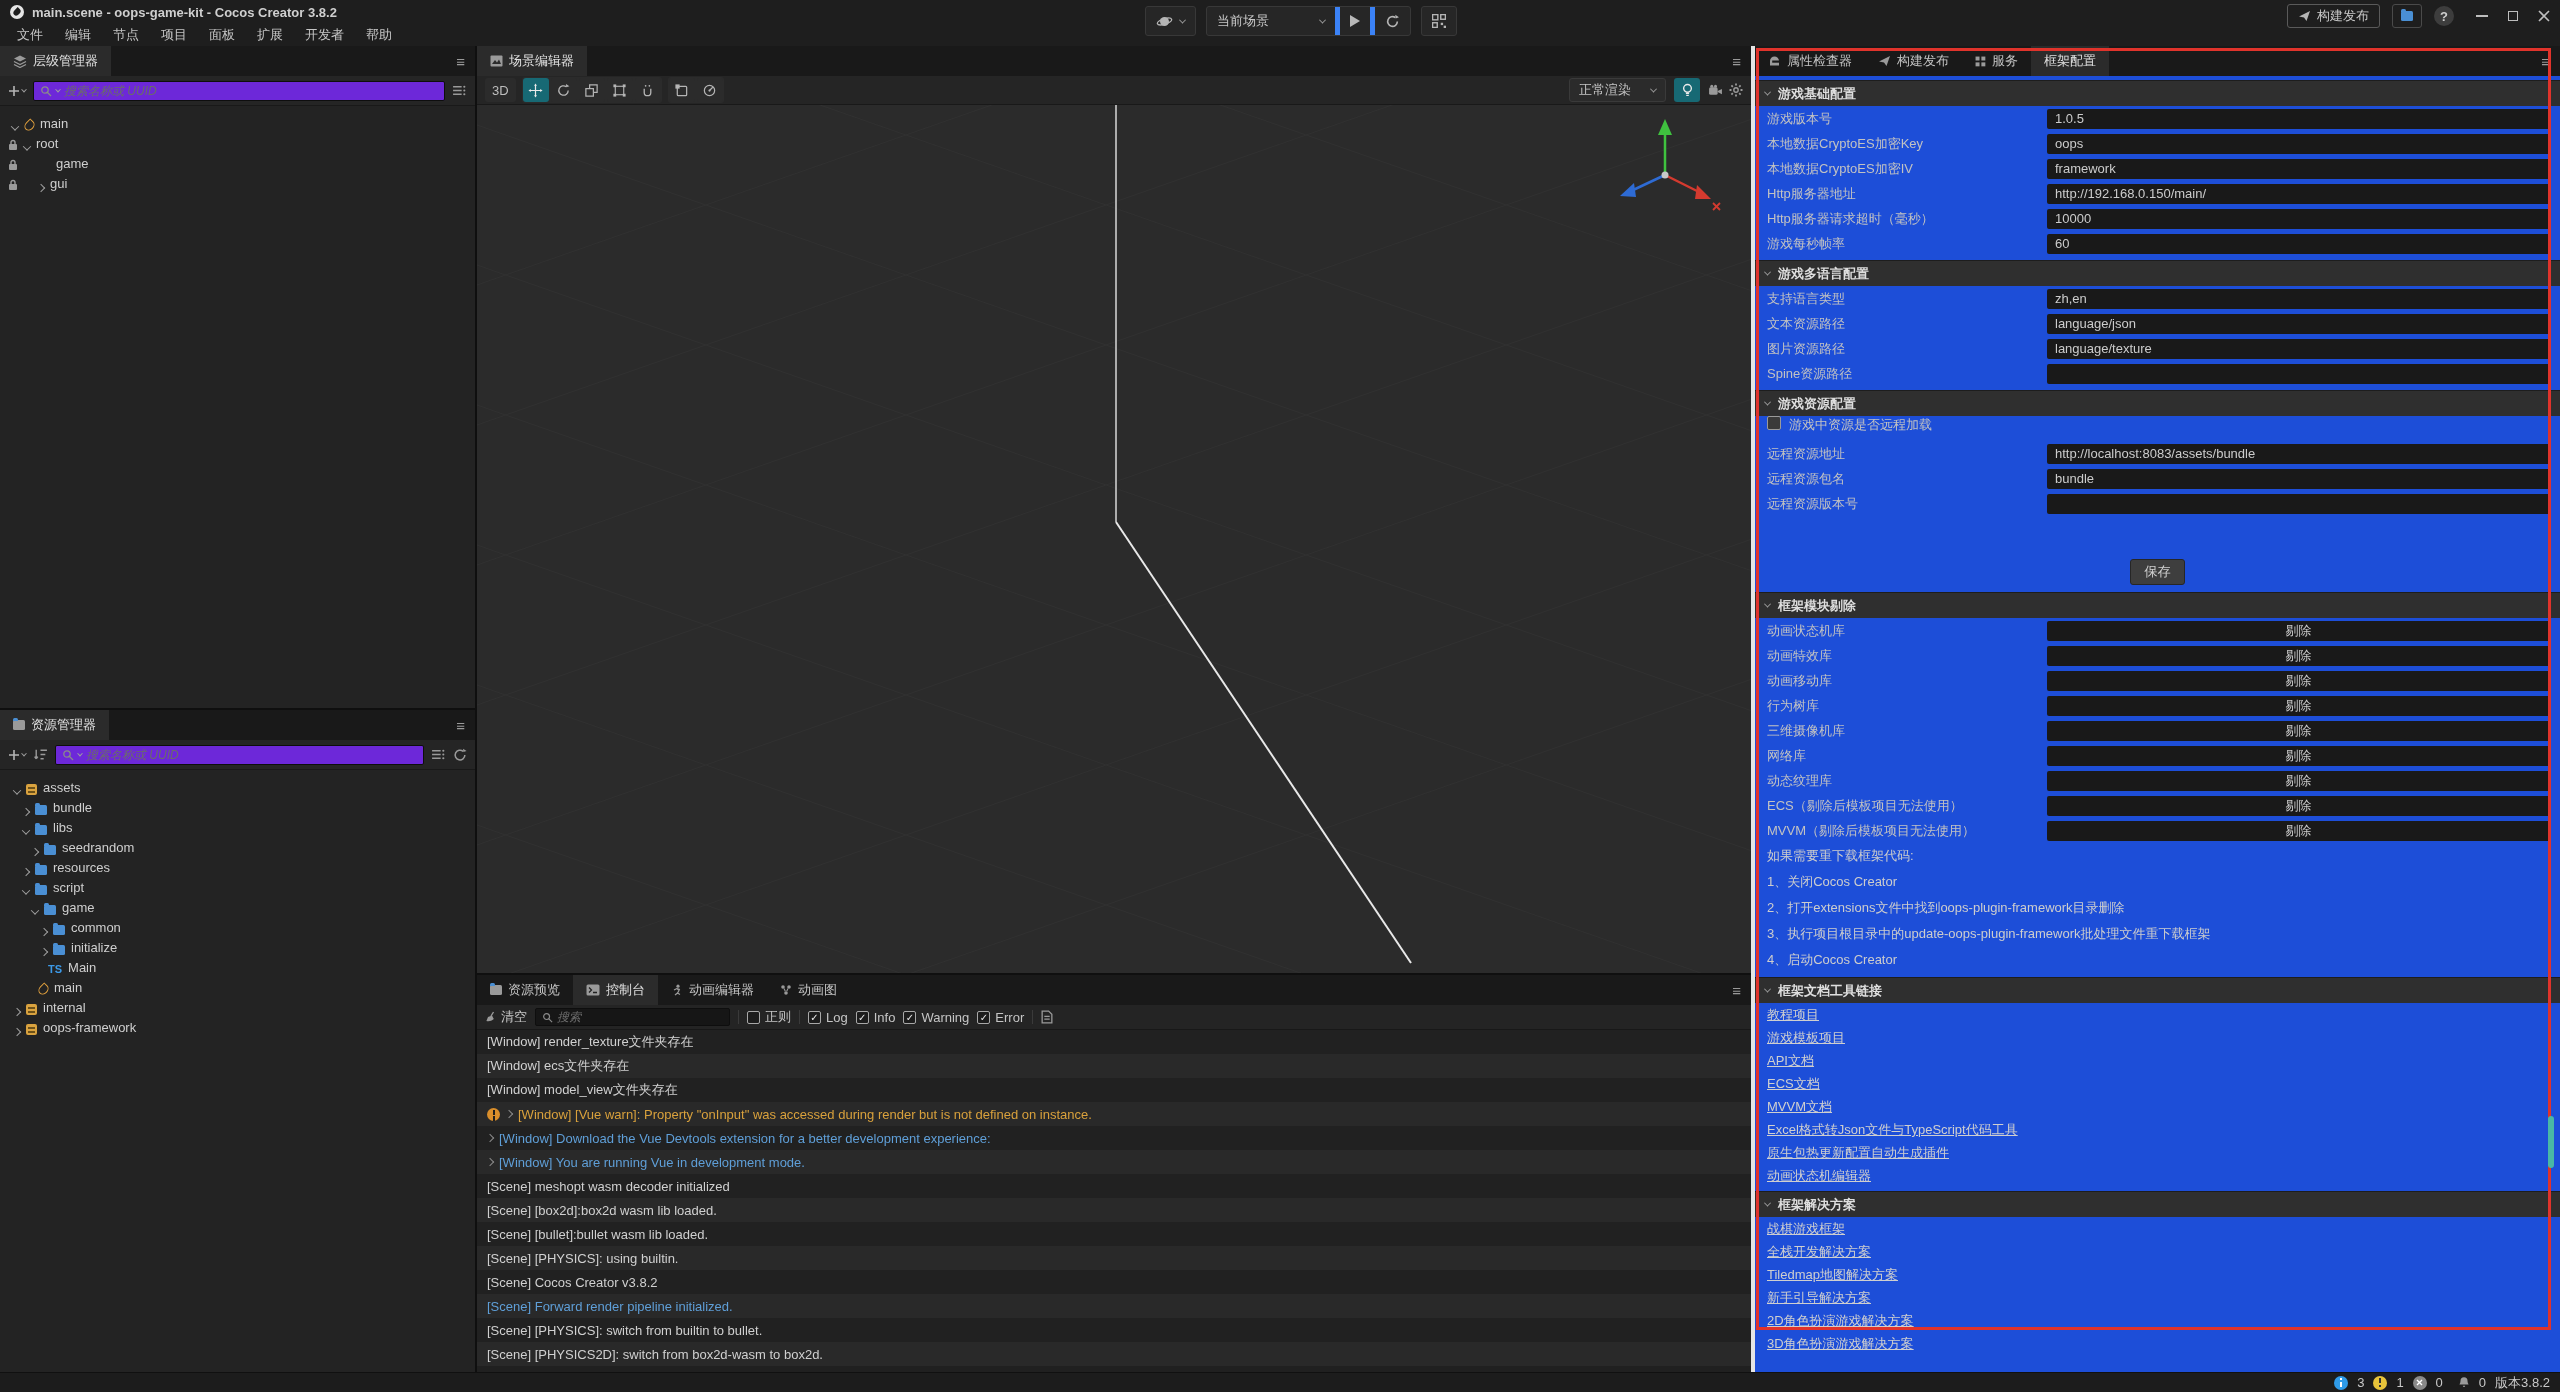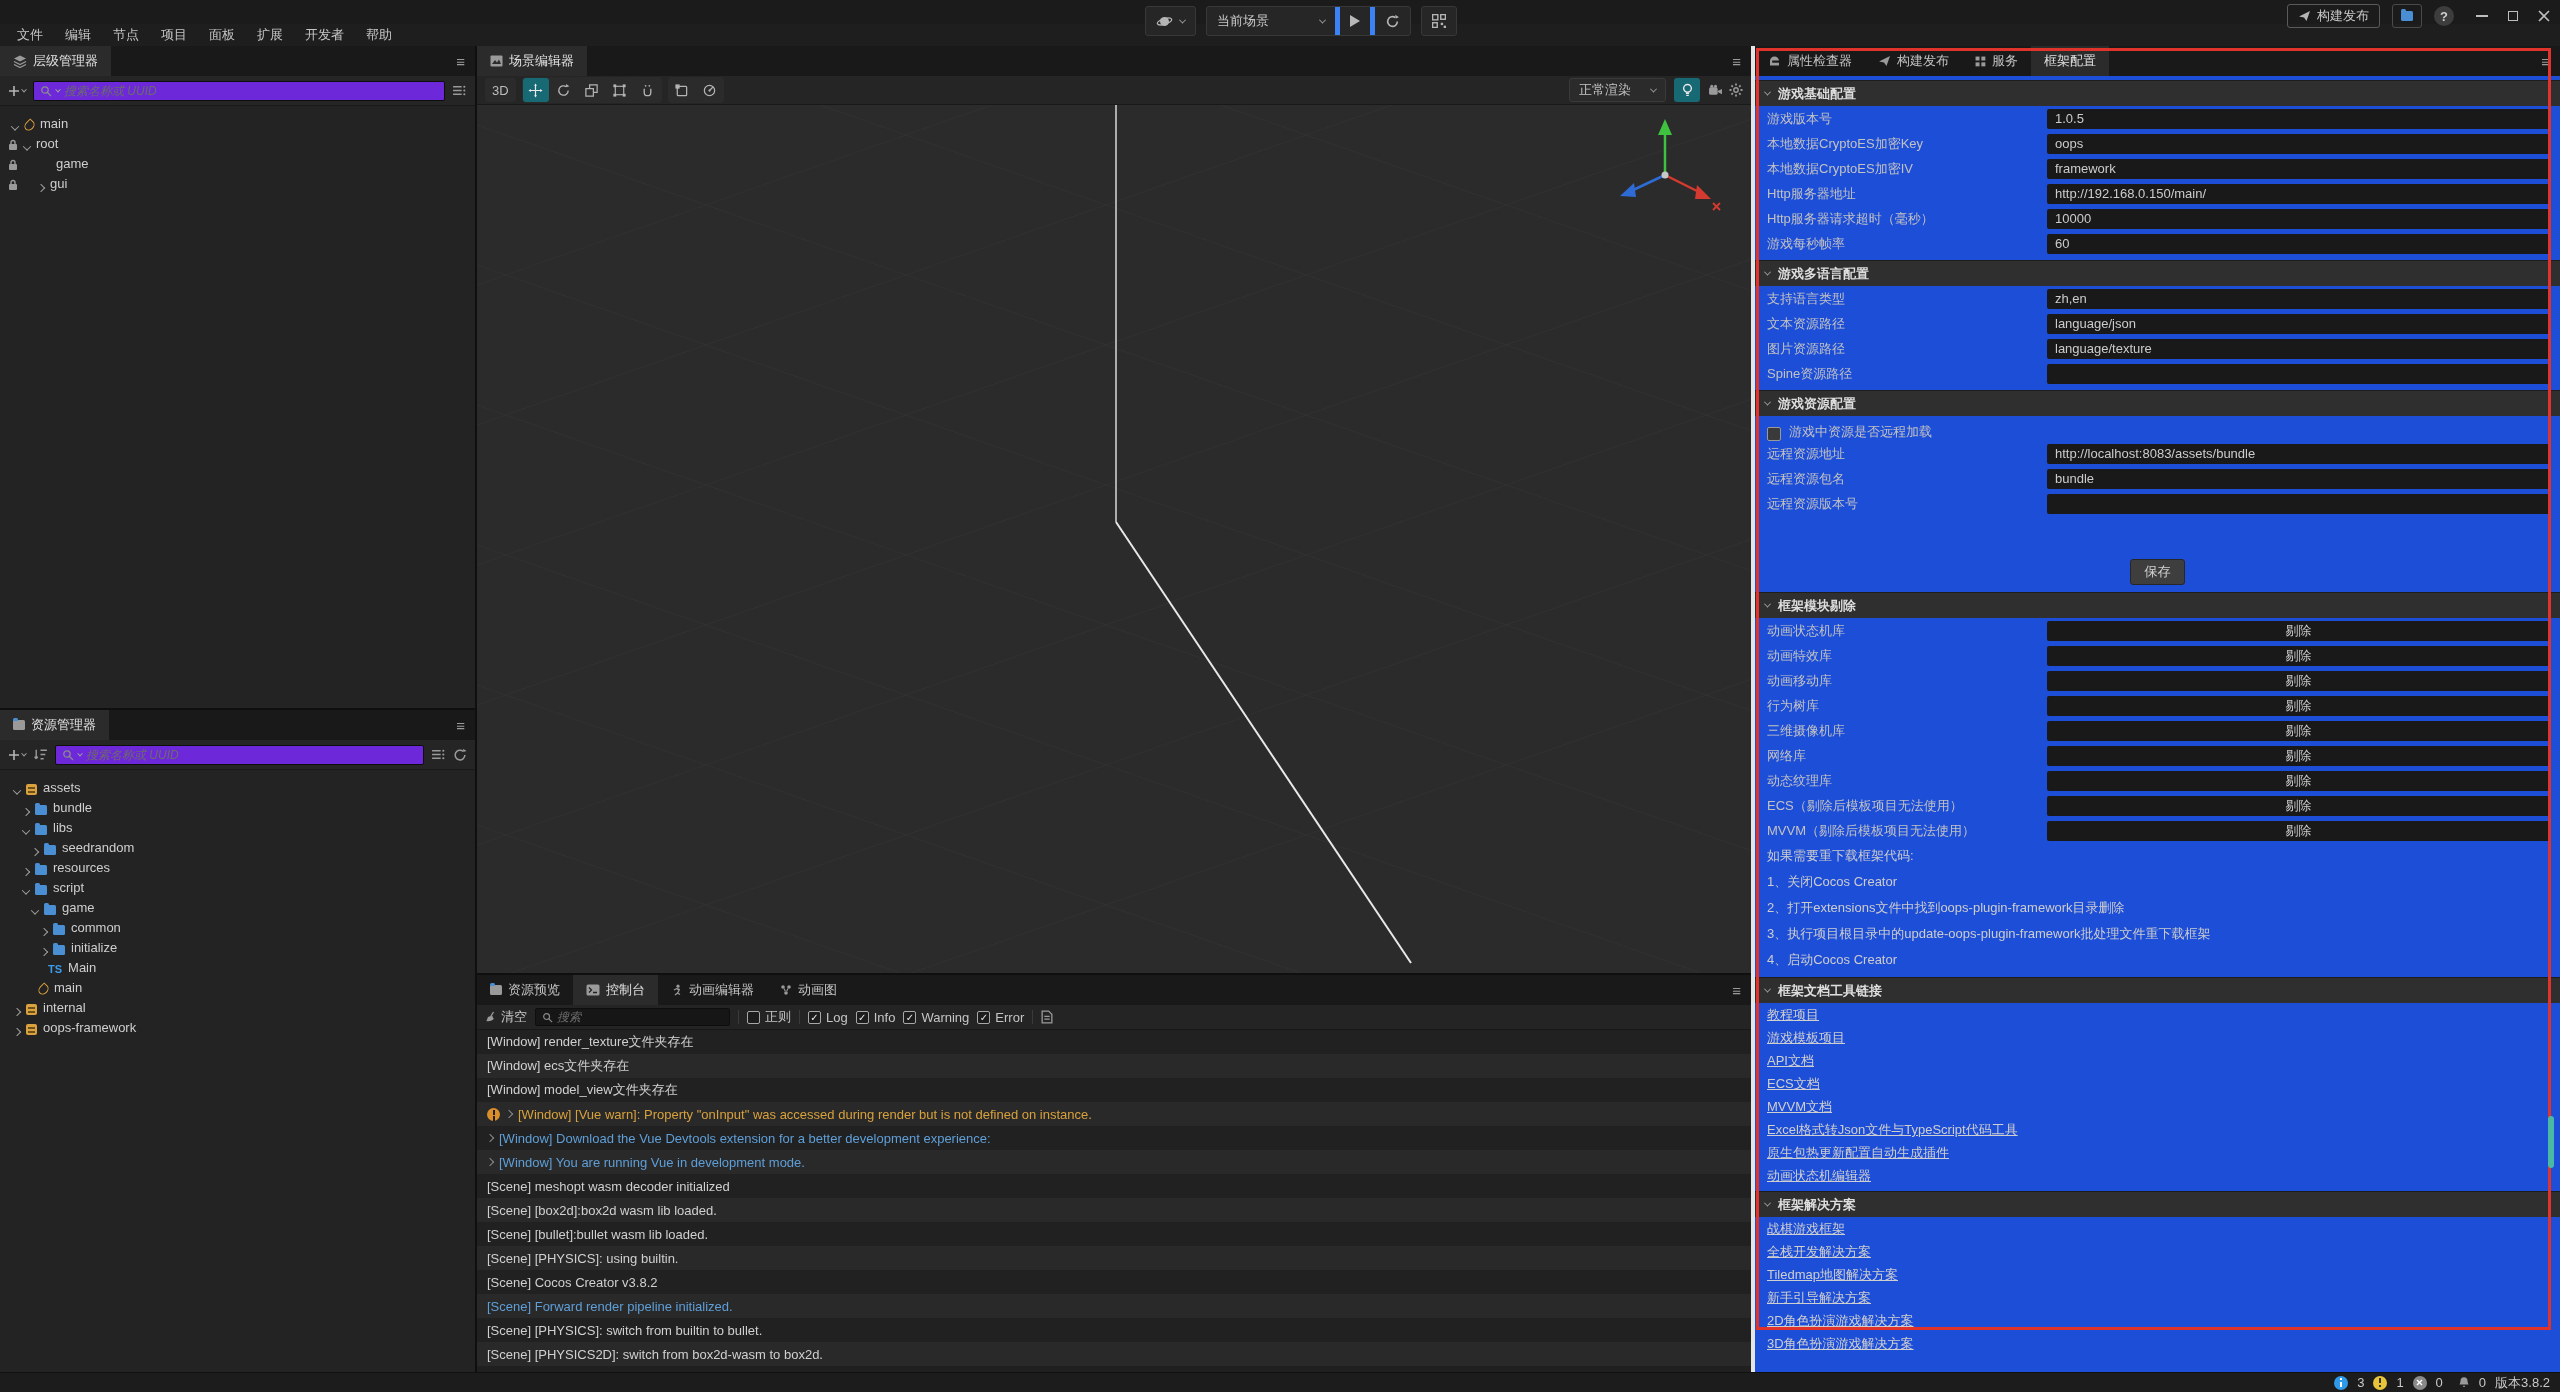--- a/index.html
+++ b/index.html
@@ -97,21 +97,21 @@
   .warn-badge::after { content:""; position:absolute; left:5.5px; top:2.5px; width:2px; height:5px; background:#1e1e1e; box-shadow:0 6px 0 #1e1e1e; }
   .log .chev { border-color:#8a8a8a; }
 
   
   .insp-body { position:absolute; left:0; top:30px; right:0; bottom:0; background:#1d4ed8; overflow:hidden; }
   .sect-h { height:26px; margin-top:4px; background:#2f2f2f; border-top:1px solid #1d1d1d; display:flex; align-items:center; gap:8px; padding:0 10px; color:#dedede; font-weight:bold; }
   .f-row { height:25px; display:flex; align-items:center; padding:0 10px 0 12px; }
   .f-lbl { width:280px; flex-shrink:0; color:#c2c2c2; }
   .f-input { flex:1; height:20px; background:#191919; border-radius:2px; display:flex; align-items:center; padding:0 8px; color:#cccccc; }
   .f-input.center { justify-content:center; }
-  .check-row { height:25px; display:flex; align-items:flex-end; gap:8px; padding-left:12px; color:#c2c2c2; }
+  .check-row { height:25px; display:flex; align-items:flex-start; gap:8px; padding-left:12px; color:#c2c2c2; }
   .cb2 { width:14px; height:14px; border:1px solid #9a9a9a; background:#3a3a3a; border-radius:2px; }
   .save-row { height:32px; display:flex; align-items:center; justify-content:center;margin-top:40px; }
   .save-btn { background:#3e3e3e; border:1px solid #262626; border-radius:3px; padding:3px 13px; color:#cfcfcf; }
   .note { padding-left:12px; line-height:26px; color:#cdcdcd; }
   .dlink { display:block; height:23px; line-height:23px; margin-left:12px; color:#cfcfcf; text-decoration:underline; width:max-content; }
   .red-frame { position:absolute; left:1px; top:2px; width:795px; height:1282px; border:3px solid #e0332b; pointer-events:none; z-index:10; }
   .scroll-thumb { position:absolute; right:6px; top:1070px; width:6px; height:52px; border-radius:3px; background:#49b8a5; z-index:11; }
 
   
   .statusbar { position:absolute; left:0; bottom:0; right:0; height:20px; background:#1c1c1c; border-top:1px solid #101010; display:flex; align-items:center; justify-content:flex-end; gap:9px; padding-right:10px; }
@@ -121,20 +121,24 @@
   .sb-info::after { content:""; position:absolute; bottom:2.5px; width:2px; height:5px; background:#fff; }
   .sb-warn::before { content:""; position:absolute; top:2.5px; width:2px; height:5px; background:#333; }
   .sb-warn::after { content:""; position:absolute; bottom:2.5px; width:2px; height:2px; background:#333; }
   svg { display:block; }
 </style>
 </head>
 <body>
 
 <div class="app">
 
+  <div class="titlebar">
+    <span class="logo"></span>
+    <span class="win-title">main.scene - oops-game-kit - Cocos Creator 3.8.2</span>
+  </div>
 
   <div class="menubar">
     <span class="menu-item">文件</span>
     <span class="menu-item">编辑</span>
     <span class="menu-item">节点</span>
     <span class="menu-item">项目</span>
     <span class="menu-item">面板</span>
     <span class="menu-item">扩展</span>
     <span class="menu-item">开发者</span>
     <span class="menu-item">帮助</span>

